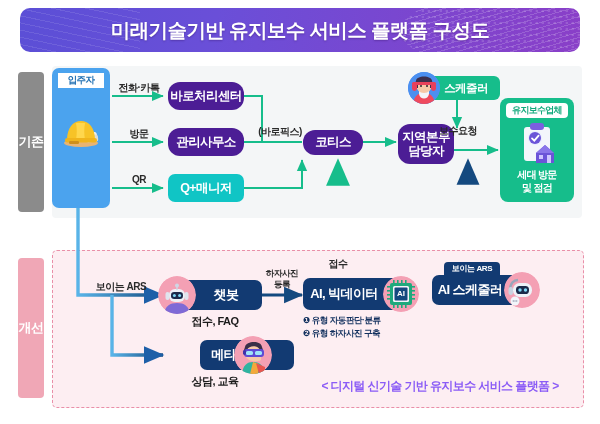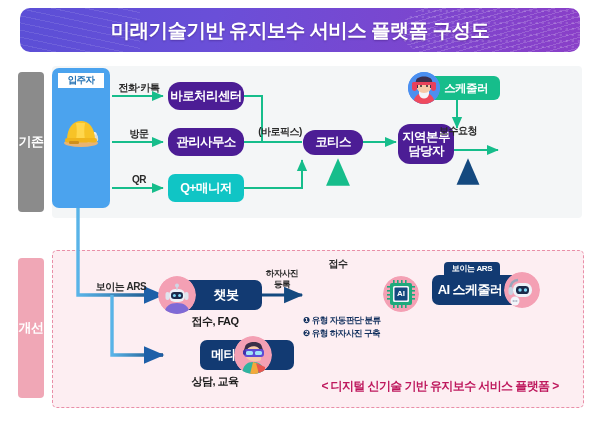--- a/index.html
+++ b/index.html
@@ -121,21 +121,21 @@
            line-height:1.5;letter-spacing:-.5px;white-space:nowrap;}
 
   .ars-tab{
     position:absolute;background:#123a72;border-radius:4px 4px 0 0;
     color:#fff;font-size:8px;font-weight:bold;display:flex;
     align-items:center;justify-content:center;letter-spacing:-.4px;
   }
 
   .footer-cap{
     position:absolute;left:300px;top:378px;width:280px;
-    font-size:12px;font-weight:bold;color:#be185d;text-align:center;
+    font-size:12px;font-weight:bold;color:#8b5cf6;text-align:center;
     letter-spacing:-.6px;
   }
 
   svg.wires{position:absolute;left:0;top:0;width:600px;height:424px;pointer-events:none;}
 </style>
 </head>
 <body>
 
 <div id="stage">
 
@@ -251,20 +251,38 @@
       <path d="M8,13 C8,5 24,5 24,13 L24,9 C24,3 8,3 8,9 Z" fill="#3c2f4c"></path>
       <path d="M7,12 C7,4 25,4 25,12 L25,16 L22,16 L22,11 L10,11 L10,16 L7,16 Z" fill="#3c2f4c"></path>
       <rect x="4" y="11" width="5" height="8" rx="2.4" fill="#e8405a"></rect>
       <rect x="23" y="11" width="5" height="8" rx="2.4" fill="#e8405a"></rect>
       <rect x="4" y="10" width="24" height="3" rx="1.5" fill="#e8405a"></rect>
       <circle cx="13" cy="14" r="1" fill="#2b2430"></circle>
       <circle cx="19" cy="14" r="1" fill="#2b2430"></circle>
     </svg>
   </div>
 
+  <div class="card-vendor">
+    <div class="tab">유지보수업체</div>
+    <svg style="position:absolute;left:16px;top:24px;" width="42" height="44" viewBox="0 0 42 44">
+      <rect x="8" y="5" width="26" height="34" rx="3" fill="#f3f6fb"></rect>
+      <rect x="14" y="1" width="14" height="7" rx="3" fill="#7b5fe0"></rect>
+      <circle cx="19" cy="16" r="7" fill="#e8ebff"></circle>
+      <circle cx="19" cy="16" r="6" fill="#6b54d8"></circle>
+      <path d="M16,16.4 L18.3,18.7 L22.6,13.6" stroke="#fff" stroke-width="1.8" fill="none" stroke-linecap="round"></path>
+      <path d="M20,31 L29,23 L38,31 L38,41 L20,41 Z" fill="#6b54d8"></path>
+      <path d="M20,31 L29,23 L38,31 Z" fill="#8a76ea"></path>
+      <rect x="23" y="33" width="4" height="4" fill="#cfc6ff"></rect>
+      <rect x="31" y="33" width="4" height="8" fill="#cfc6ff"></rect>
+    </svg>
+    <div class="cap">
+      <div>세대 방문</div>
+      <div>및 점검</div>
+    </div>
+  </div>
 
   <div class="lbl" style="left:86px;top:281px;width:70px;">보이는 ARS</div>
 
   <div class="box navy" style="left:168px;top:280px;width:94px;height:30px;padding-left:22px;box-sizing:border-box;">
     <span>챗봇</span>
   </div>
   <div class="avatar" style="left:158px;top:276px;width:38px;height:38px;">
     <svg viewBox="0 0 38 38" width="38" height="38">
       <circle cx="19" cy="19" r="19" fill="#f4a0b4"></circle>
       <path d="M6,38 C7,30 12,27 19,27 C26,27 31,30 32,38 Z" fill="#7f6ad6"></path>
@@ -298,20 +316,23 @@
     </svg>
   </div>
   <div class="subcap" style="left:168px;top:374px;width:94px;">상담, 교육</div>
 
   <div class="lbl2" style="left:256px;top:268px;width:52px;">
     <div>하자사진</div>
     <div>등록</div>
   </div>
   <div class="lbl" style="left:314px;top:258px;width:48px;">접수</div>
 
+  <div class="box navy" style="left:303px;top:278px;width:108px;height:32px;padding-right:26px;box-sizing:border-box;">
+    <span>AI, 빅데이터</span>
+  </div>
   <div class="avatar" style="left:383px;top:276px;width:36px;height:36px;">
     <svg viewBox="0 0 36 36" width="36" height="36">
       <circle cx="18" cy="18" r="18" fill="#f4a0b4"></circle>
       <rect x="7" y="7" width="22" height="22" rx="2" fill="#1ea97c"></rect>
       <rect x="10" y="10" width="16" height="16" rx="1.5" fill="#f2f5fa"></rect>
       <rect x="11.5" y="11.5" width="13" height="13" rx="1" fill="#14497f"></rect>
       <text x="18" y="20.4" font-family="Liberation Sans, sans-serif" font-size="8" font-weight="bold" fill="#ffffff" text-anchor="middle">AI</text>
       <g fill="#1ea97c">
         <rect x="10" y="4" width="1.6" height="3"></rect>
           <rect x="14" y="4" width="1.6" height="3"></rect>

